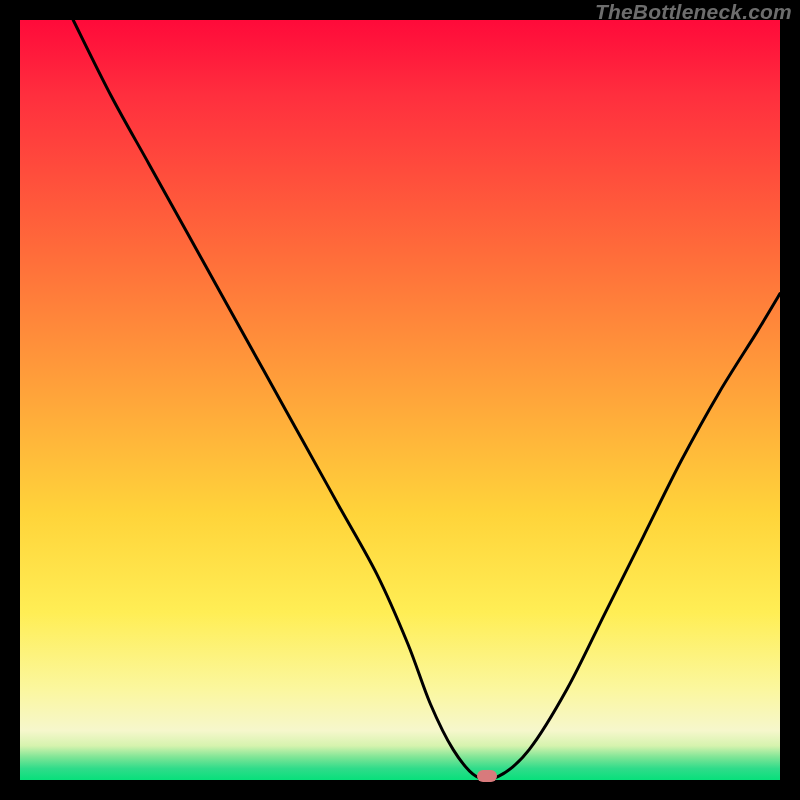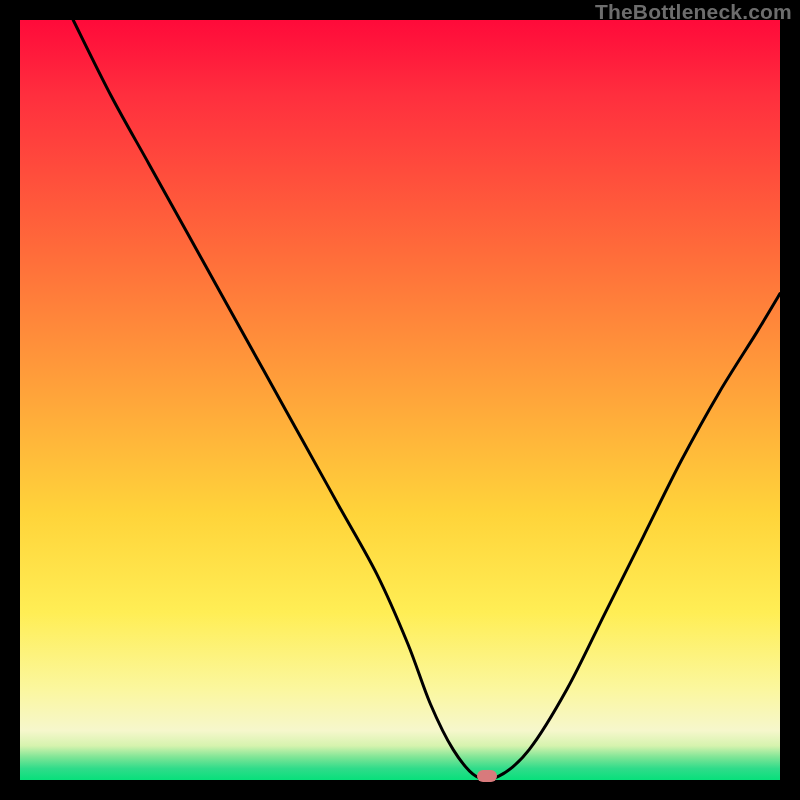--- a/index.html
+++ b/index.html
@@ -42,20 +42,21 @@
   }
   .watermark {
     position: absolute;
     top: 0px;
     right: 8px;
     color: #6d6d6d;
     font-size: 21px;
     font-weight: 600;
     letter-spacing: 0.2px;
     user-select: none;
+    font-style: italic;
   }
   .curve {
     position: absolute;
     left: 0;
     top: 0;
     width: 760px;
     height: 760px;
     pointer-events: none;
   }
   .marker {

